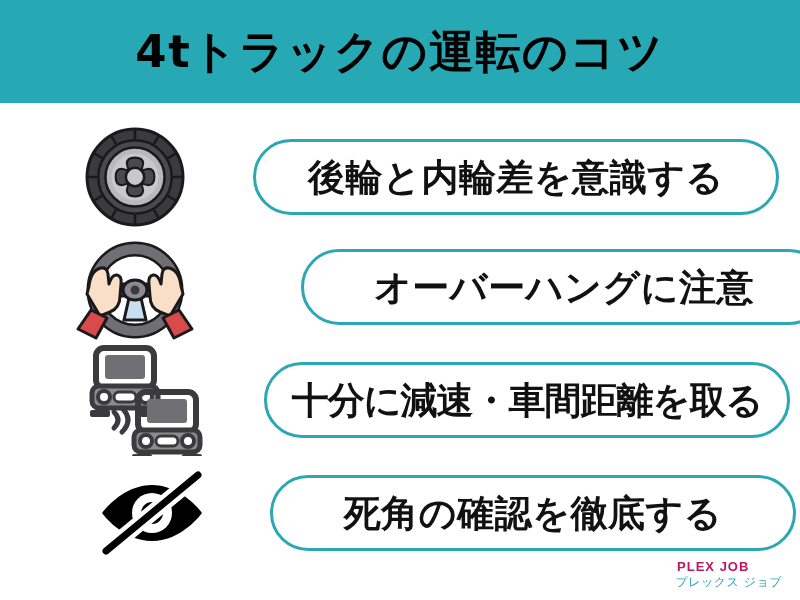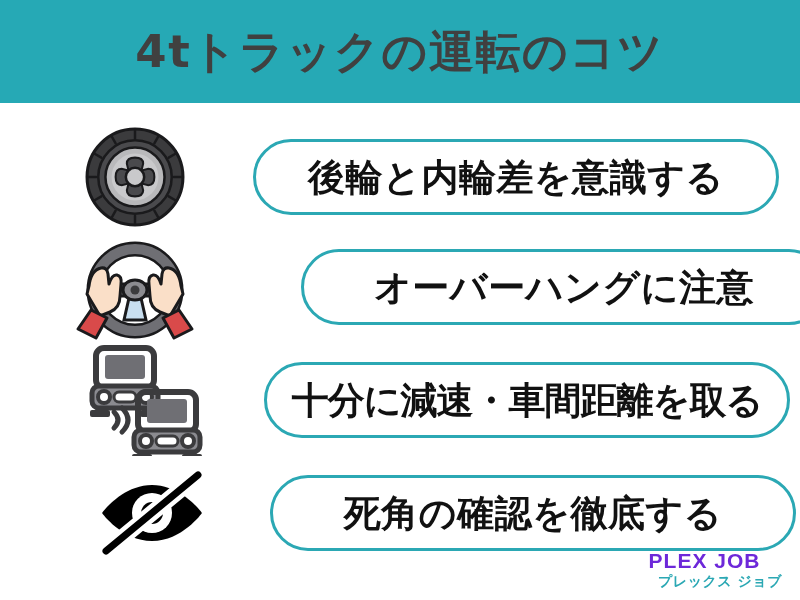--- a/index.html
+++ b/index.html
@@ -30,21 +30,21 @@
     left: 0;
     top: 0;
     width: 800px;
     height: 103px;
     background: #26a9b5;
     display: flex;
     align-items: center;
     justify-content: center;
   }
   .header-title {
-    color: #404040;
+    color: #000000;
     font-size: 45px;
     font-weight: bold;
     letter-spacing: 1.5px;
     line-height: 1;
     white-space: nowrap;
     text-align: right;
     font-family: "DejaVu Sans", "Liberation Sans", sans-serif;
   }
 
   
@@ -103,30 +103,30 @@
 
   
   .logo {
     position: absolute;
     right: 18px;
     bottom: 12px;
     text-align: center;
     line-height: 1;
   }
   .logo-main {
-    color: #6d28d9;
-    font-size: 21px;
+    color: #be185d;
+    font-size: 13px;
     font-weight: bold;
     letter-spacing: 1px;
     font-family: "Liberation Sans", sans-serif;
   }
   .logo-sub {
     color: #2ba8b4;
-    font-size: 14px;
-    font-weight: bold;
+    font-size: 12px;
+    font-weight: normal;
     letter-spacing: 0.5px;
     margin-top: 3px;
     font-family: "DejaVu Sans", sans-serif;
     margin-left: 31px;
   }
 
   svg { display: block; }
 </style>
 </head>
 <body>

